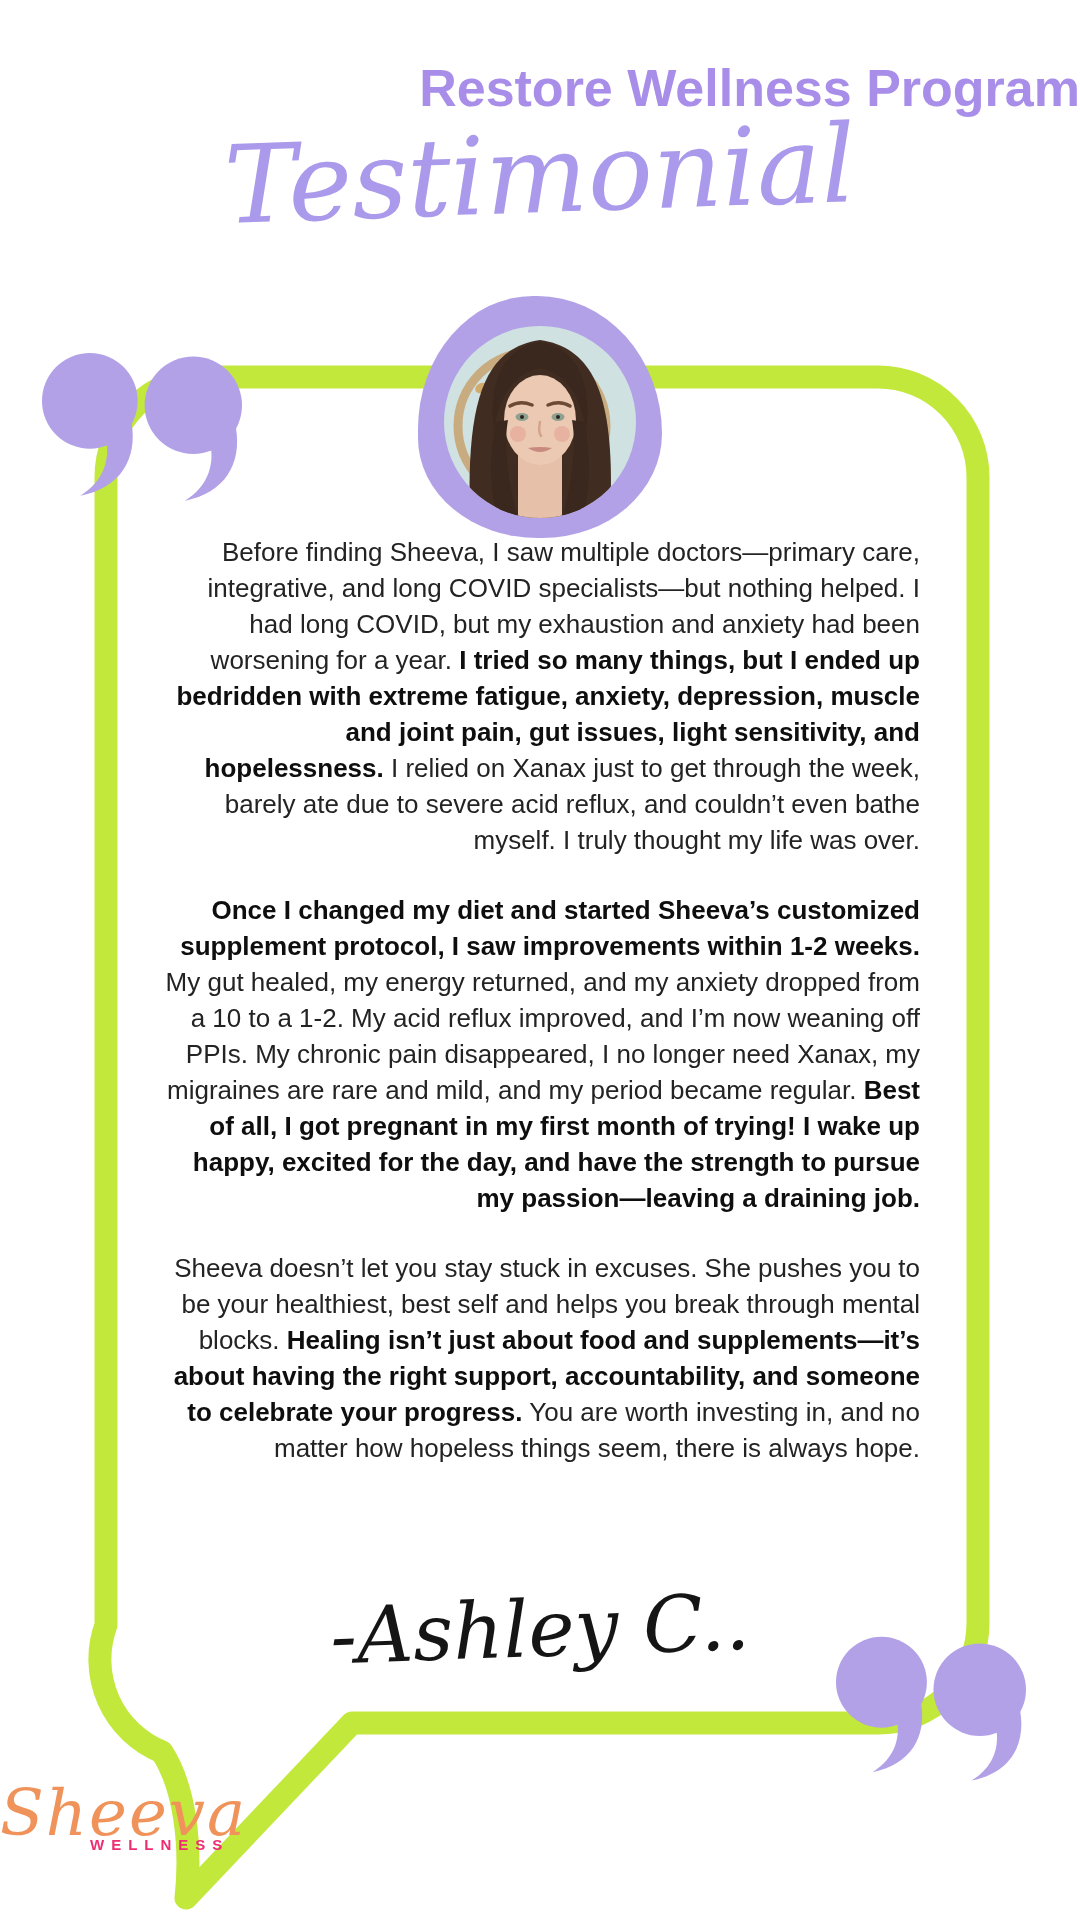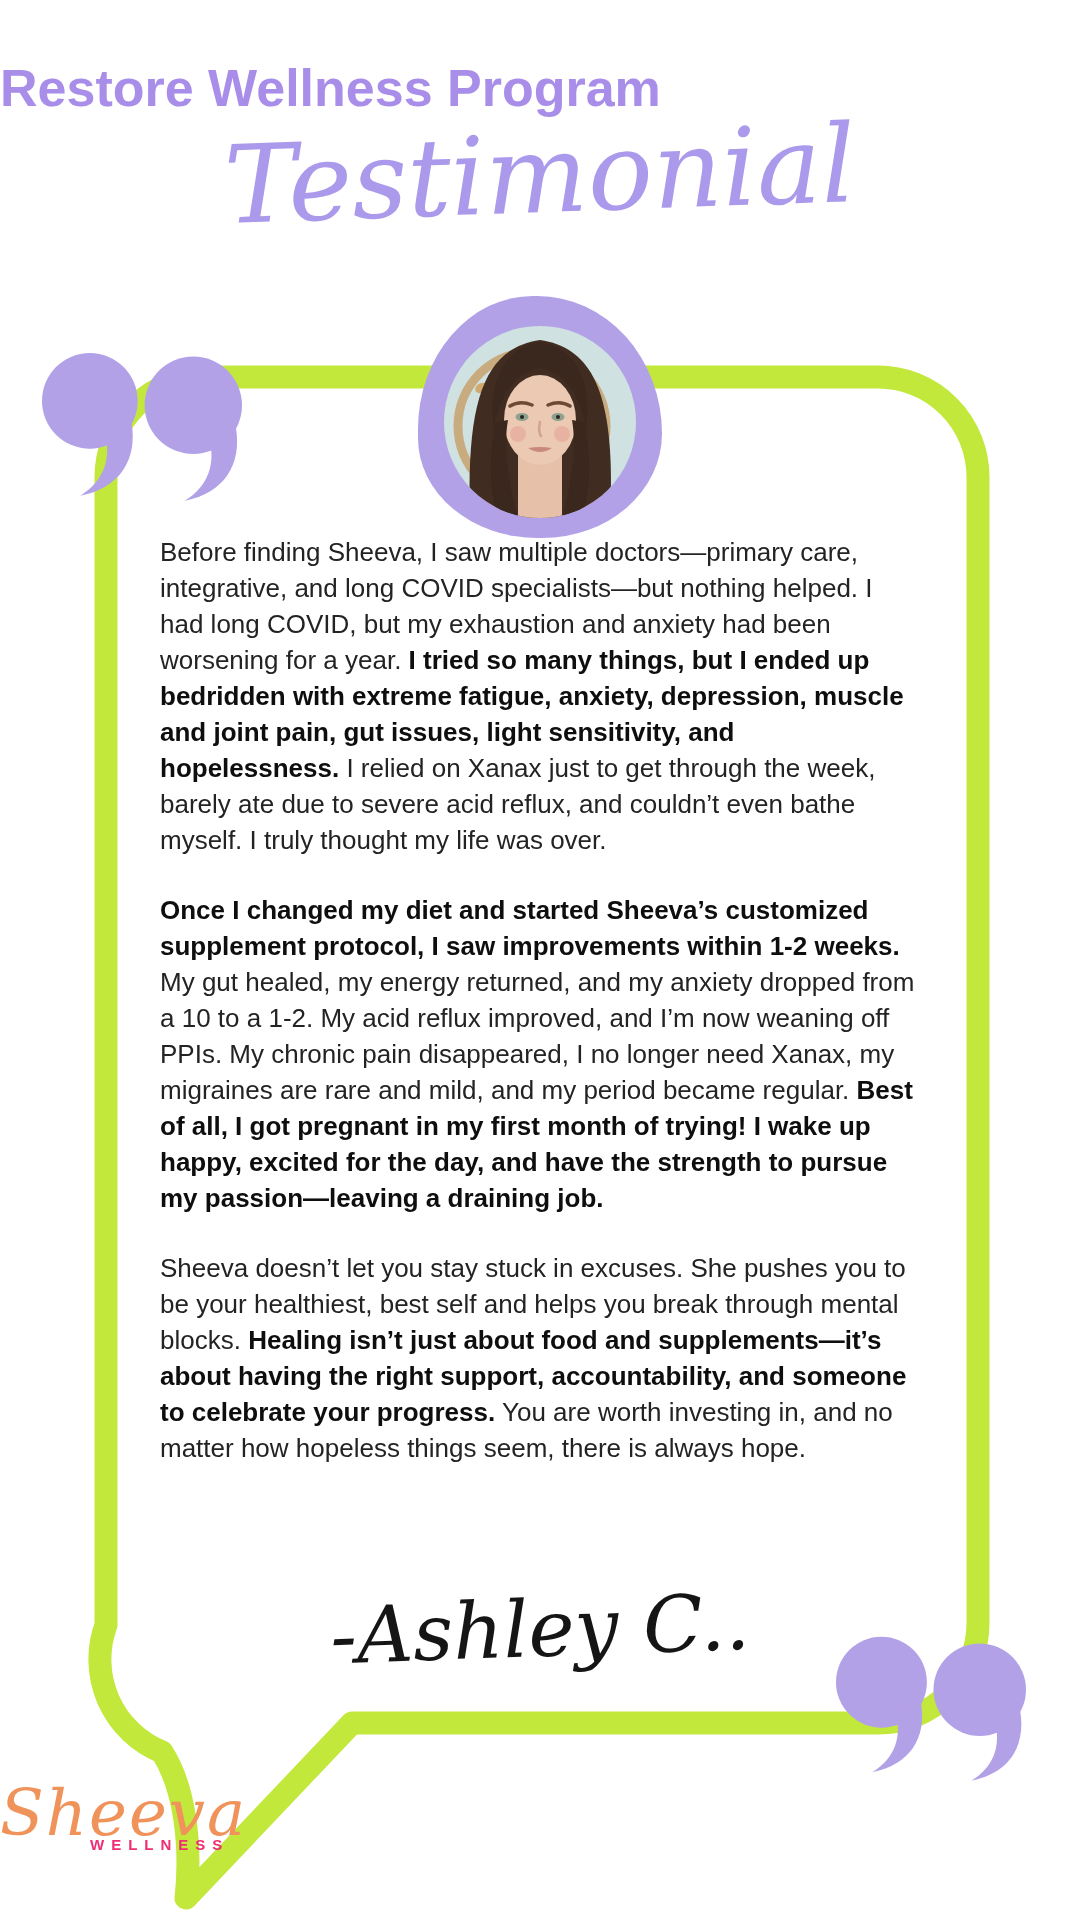--- a/index.html
+++ b/index.html
@@ -3,21 +3,21 @@
 <meta charset="utf-8">
 <style>
   html,body{margin:0;padding:0;background:#ffffff;}
   .canvas{
     position:relative;width:1080px;height:1920px;overflow:hidden;background:#fff;
     font-family:"Liberation Sans",sans-serif;
   }
   .abs{position:absolute;}
   
   .title{
-    top:58px;left:0;width:1080px;text-align:left;
+    top:58px;left:0;width:1080px;text-align:right;
     font-weight:800;font-size:52px;letter-spacing:0px;
     color:var(--purple-title);
   }
   .subtitle-script{
     top:112px;left:0;width:1080px;text-align:center;
     font-family:"DejaVu Serif",serif;font-style:italic;font-weight:400;
     font-size:108px;color:var(--purple-script);
     transform:rotate(-2deg);
   }
   
@@ -30,21 +30,21 @@
     background:var(--purple-quote);
     border-radius:48% 52% 50% 50% / 56% 58% 44% 42%;
   }
   .avatar-photo{
     position:absolute;left:26px;top:30px;width:192px;height:192px;border-radius:50%;
     overflow:hidden;
   }
   
   .text-block{
     top:534px;left:160px;width:760px;z-index:2;
-    text-align:left;color:#232323;
+    text-align:right;color:#232323;
     font-size:26px;line-height:36px;
   }
   .text-block p{margin:0 0 34px 0;}
   .text-block b{color:#0e0e0e;font-weight:700;}
   
   .signature{
     top:1584px;left:0;width:1080px;text-align:center;z-index:2;
     font-family:"DejaVu Serif",serif;font-style:italic;
     font-size:78px;color:#151515;transform:rotate(-2deg);
   }

